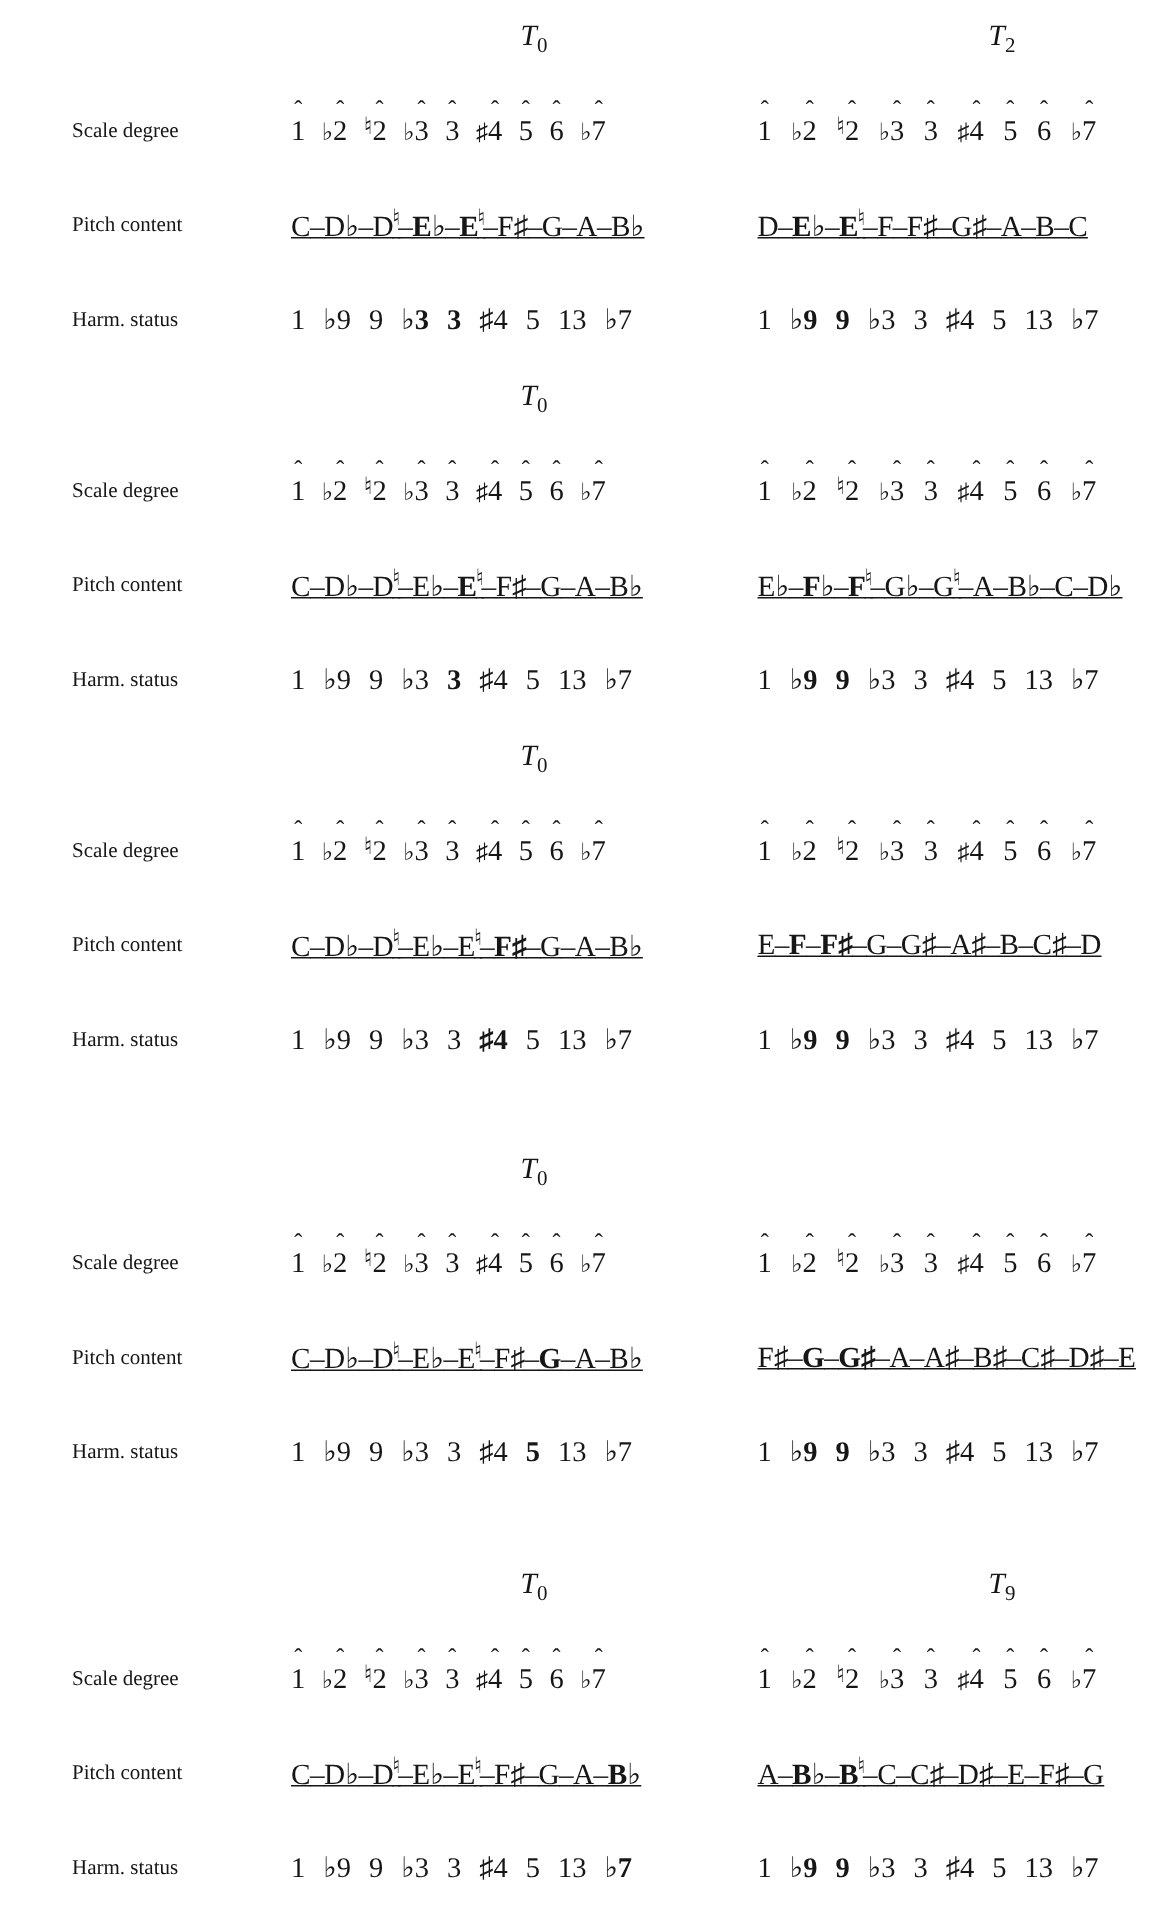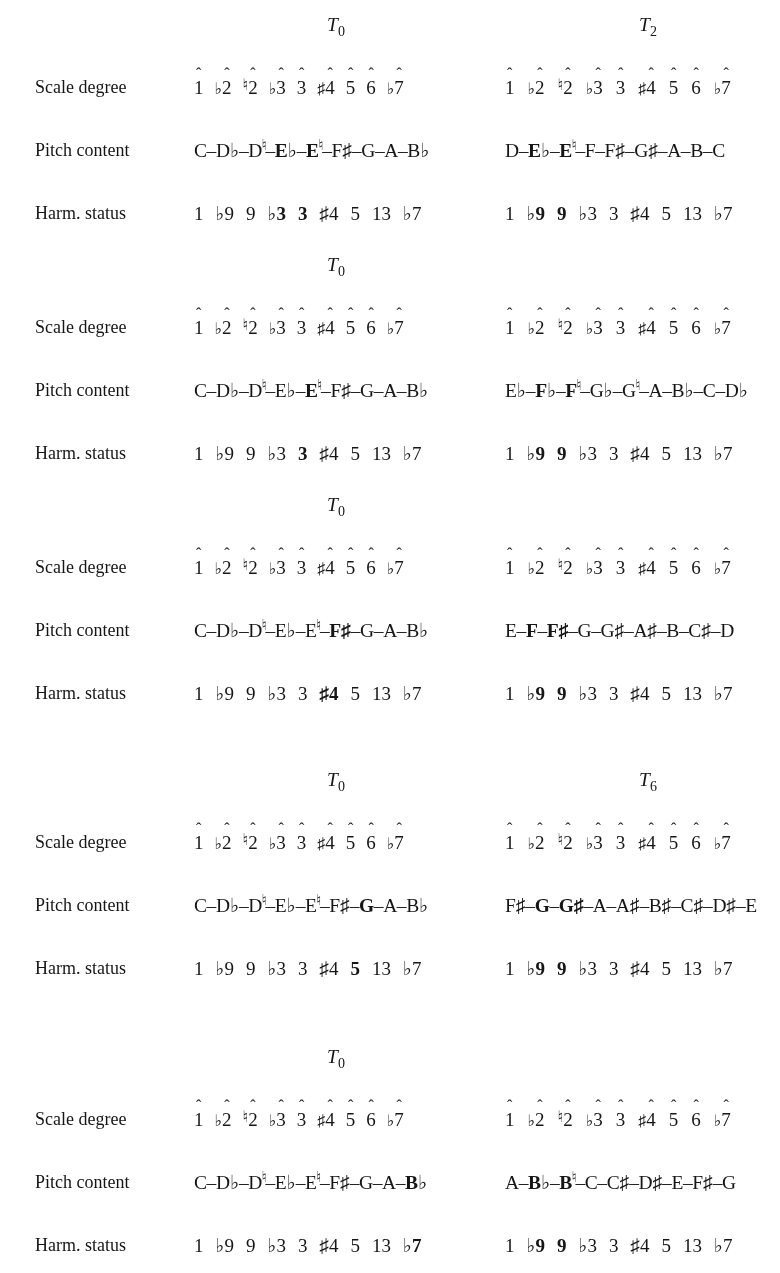--- a/index.html
+++ b/index.html
@@ -14,44 +14,44 @@
   .group:nth-of-type(4) { margin-top: 44px; }
   .group:nth-of-type(5) { margin-top: 46px; }
   .group:first-of-type { margin-top: 8px; }
 
   .row {
     display: grid;
     grid-template-columns: 186px 300px 1fr;
     height: 63px;
     align-items: center;
   }
-  .row.hdr { height: 42px; align-items: start; padding-top: 6px; }
-
-  .labelcell { padding-left: 35px; font-size: 18px; white-space: nowrap; }
+  .row.hdr { height: 42px; align-items: start; padding-top: 6px; gap: 20px; }
+
+  .labelcell { padding-left: 48px; font-size: 14px; white-space: nowrap; }
 
   .hdrcell { text-align: center; font-size: 19.5px; }
   .hdrcell.rgt { padding-left: 30px; }
   .tletter { font-style: italic; }
   .tsub { font-size: 14px; }
 
   .content { padding-left: 8px; white-space: nowrap; }
   .content.rgt { padding-left: 19px; }
 
   .scalecell { display: flex; gap: 11px; align-items: baseline; font-size: 19px; }
   .scalecell.rgt { gap: 13px; }
   .sd { white-space: nowrap; }
   .acc { font-size: 16px; }
   .acc.raise { position: relative; top: -4px; }
   .dstack { position: relative; display: inline-block; }
   .hat {
     position: absolute; left: 50%; transform: translateX(-50%);
     top: -12px; font-size: 16px; letter-spacing: 0;
   }
 
-  .pitchcell { font-size: 19.5px; letter-spacing: 0.1px; }
+  .pitchcell { font-size: 19.5px; letter-spacing: 0.1px; text-decoration: underline; }
   .note { white-space: nowrap; }
   .bold { font-weight: bold; }
   .supacc { font-size: 15px; position: relative; top: -7px; margin: 0 -1px; }
   .dash { margin: 0 -0.5px; }
 
   .harmcell { display: flex; gap: 12px; align-items: baseline; font-size: 19px; }
 </style>
 </head>
 <body>
 
@@ -238,21 +238,20 @@
             <span class="ht">5</span>
             <span class="ht">13</span>
             <span class="ht">♭7</span>
           </div>
         </div>
       </section>
       <section class="group">
         <div class="row hdr">
           <div class="labelcell"></div>
           <div class="hdrcell"><span class="tletter">T</span><sub class="tsub">0</sub></div>
-          <div class="hdrcell rgt"><span class="tletter">T</span><sub class="tsub">6</sub></div>
         </div>
         <div class="row">
           <div class="labelcell">Scale degree</div>
           <div class="content scalecell">
             <span class="sd"><span class="dstack"><span class="hat">ˆ</span><span class="dgt">1</span></span></span>
             <span class="sd"><span class="acc">♭</span><span class="dstack"><span class="hat">ˆ</span><span class="dgt">2</span></span></span>
             <span class="sd"><span class="acc raise">♮</span><span class="dstack"><span class="hat">ˆ</span><span class="dgt">2</span></span></span>
             <span class="sd"><span class="acc">♭</span><span class="dstack"><span class="hat">ˆ</span><span class="dgt">3</span></span></span>
             <span class="sd"><span class="dstack"><span class="hat">ˆ</span><span class="dgt">3</span></span></span>
             <span class="sd"><span class="acc">♯</span><span class="dstack"><span class="hat">ˆ</span><span class="dgt">4</span></span></span>
@@ -300,20 +299,21 @@
             <span class="ht">5</span>
             <span class="ht">13</span>
             <span class="ht">♭7</span>
           </div>
         </div>
       </section>
       <section class="group">
         <div class="row hdr">
           <div class="labelcell"></div>
           <div class="hdrcell"><span class="tletter">T</span><sub class="tsub">0</sub></div>
+          <div class="hdrcell rgt"><span class="tletter">T</span><sub class="tsub">9</sub></div>
         </div>
         <div class="row">
           <div class="labelcell">Scale degree</div>
           <div class="content scalecell">
             <span class="sd"><span class="dstack"><span class="hat">ˆ</span><span class="dgt">1</span></span></span>
             <span class="sd"><span class="acc">♭</span><span class="dstack"><span class="hat">ˆ</span><span class="dgt">2</span></span></span>
             <span class="sd"><span class="acc raise">♮</span><span class="dstack"><span class="hat">ˆ</span><span class="dgt">2</span></span></span>
             <span class="sd"><span class="acc">♭</span><span class="dstack"><span class="hat">ˆ</span><span class="dgt">3</span></span></span>
             <span class="sd"><span class="dstack"><span class="hat">ˆ</span><span class="dgt">3</span></span></span>
             <span class="sd"><span class="acc">♯</span><span class="dstack"><span class="hat">ˆ</span><span class="dgt">4</span></span></span>

